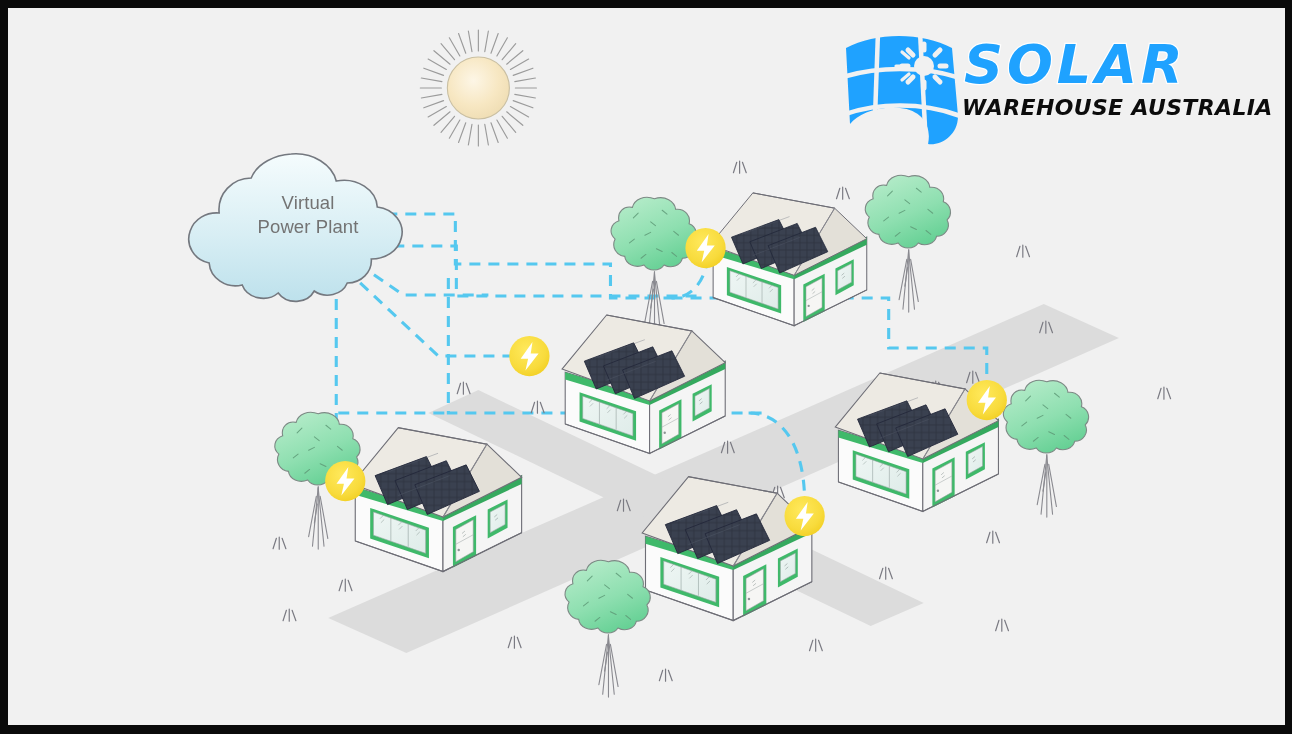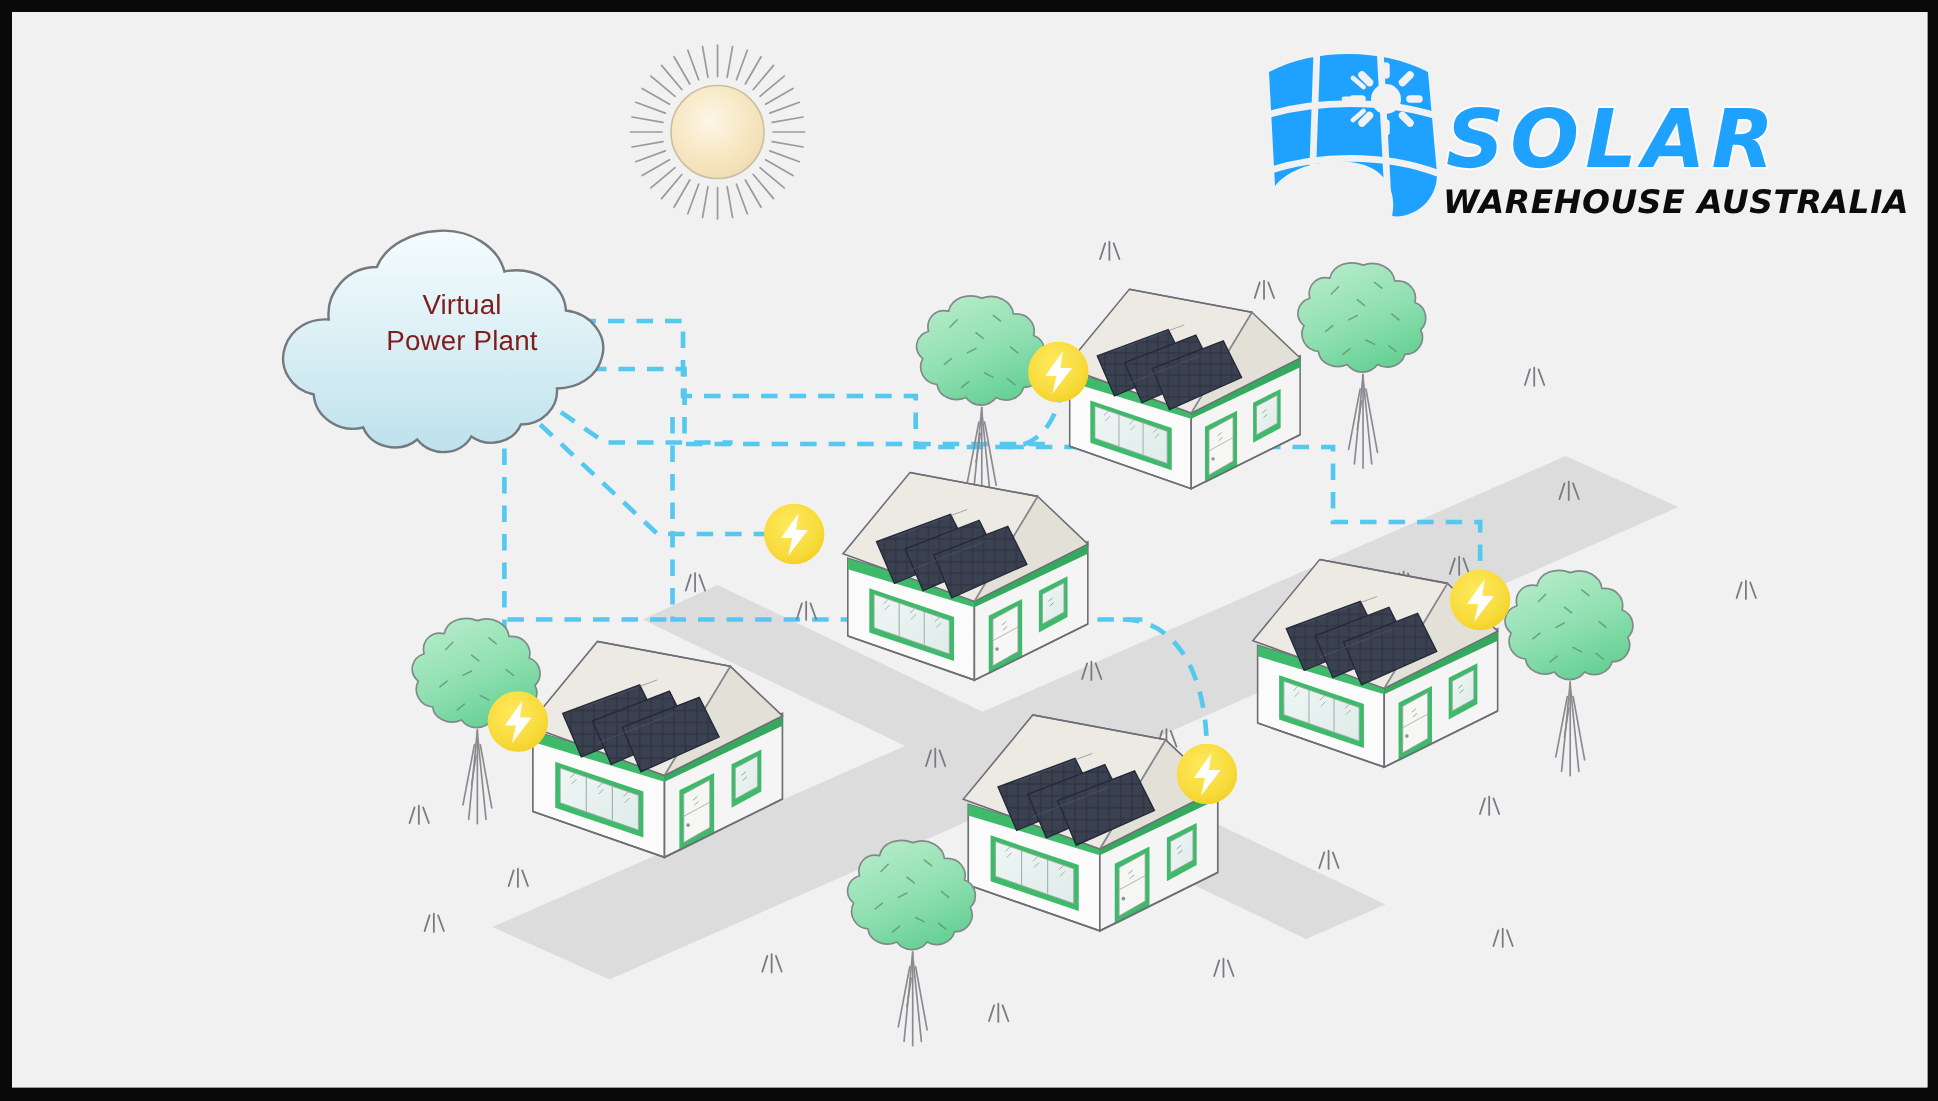--- a/index.html
+++ b/index.html
@@ -30,21 +30,21 @@
     width: 100%;
     height: 100%;
     display: block;
   }
   
   #logo {
     position: absolute;
     top: 22px;
     right: 18px;
     display: flex;
-    align-items: flex-end;
+    align-items: flex-start;
     z-index: 30;
   }
   #logo .mark { width: 126px; height: 116px; flex: none; }
   #logo .words {
     display: flex;
     flex-direction: column;
     align-items: stretch;
     justify-content: center;
     padding-top: 4px;
   }
@@ -64,21 +64,21 @@
   }
   
   #cloud-label {
     position: absolute;
     left: 224px;
     top: 183px;
     width: 152px;
     text-align: center;
     font-size: 18.5px;
     line-height: 1.28;
-    color: #7f1d1d;
+    color: #737373;
     letter-spacing: 0.1px;
     z-index: 20;
     pointer-events: none;
   }
 </style>
 </head>
 <body>
 
 <div id="frame">
   <div id="stage">

